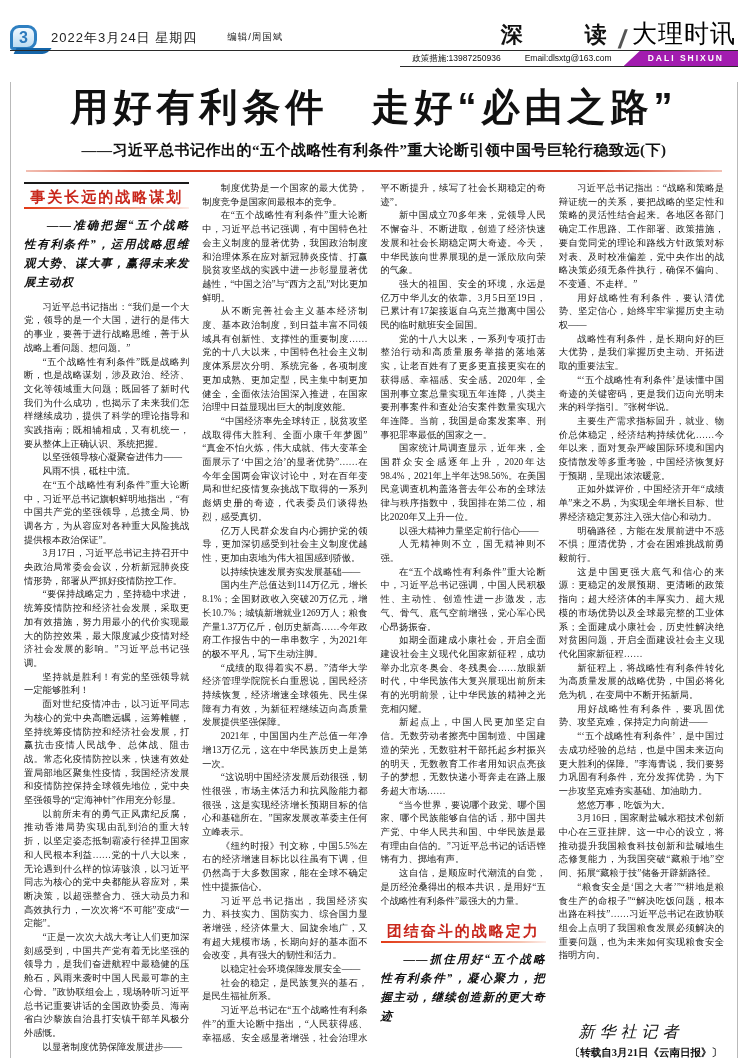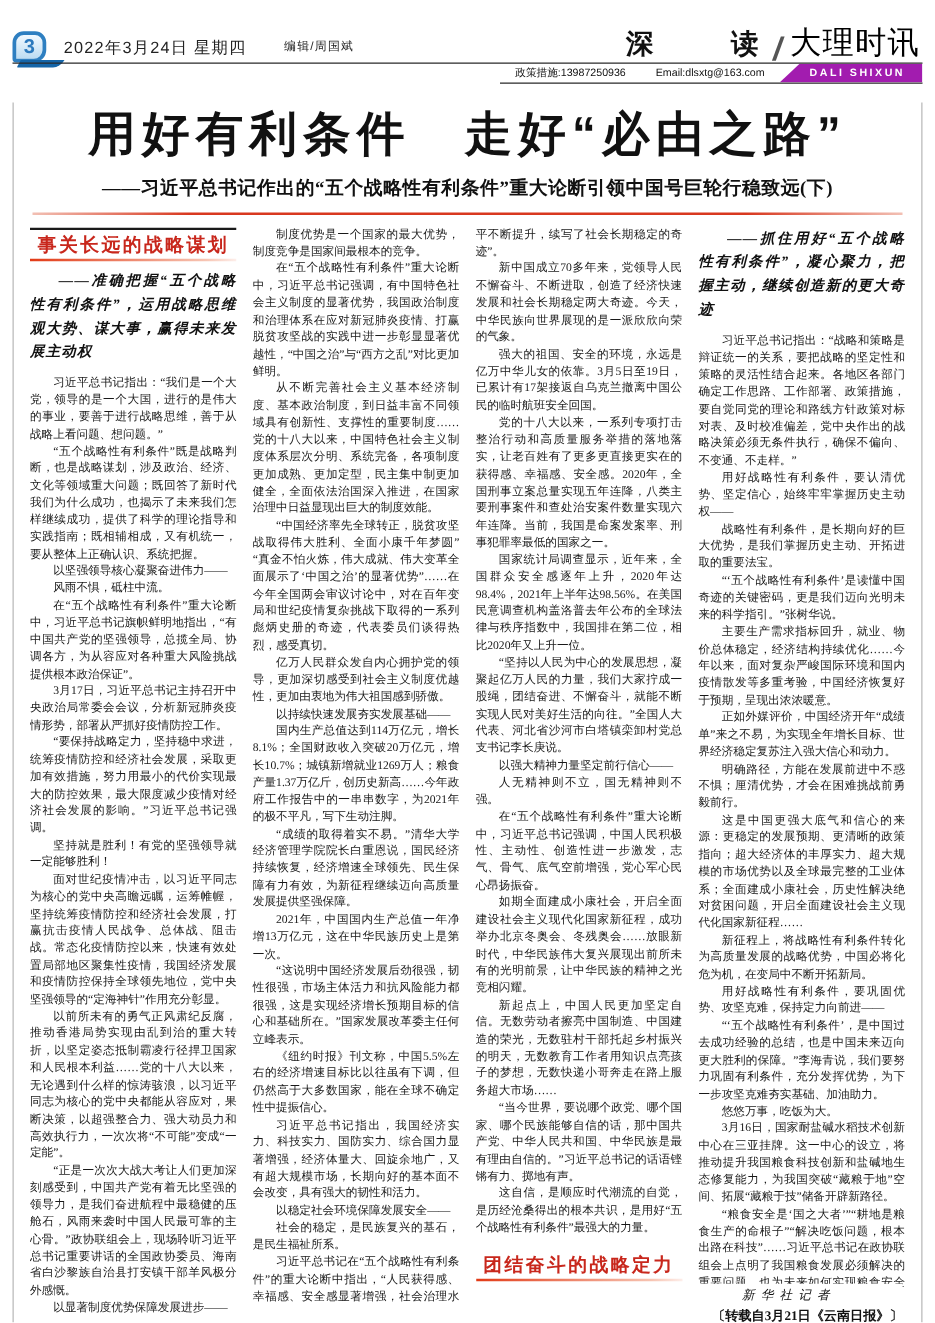--- a/index.html
+++ b/index.html
@@ -60,21 +60,21 @@
                  letter-spacing:2px; color:#c8271c; position:relative; }
   .sec-heading.first { border-top:2.5px solid #1a1a1a; }
   .sec-heading:not(.first) { margin-top:10px; }
   .sec-heading::after { content:""; position:absolute; left:0; right:0; bottom:0; height:2px;
                  background:linear-gradient(to right,#e23a16,#f7c4b2 85%,#fdeeea); }
   .sec-intro { margin:2px 0 9px; font-style:italic; font-weight:bold; font-size:11.5px;
                line-height:19px; letter-spacing:1px; text-indent:2em; color:#111; }
 
   .article-foot { position:absolute; right:15px; bottom:7px; width:186px; background:#fff;
                   padding:2px 0 0 4px; }
-  .byline { font-family:"Liberation Serif", serif; font-style:italic; font-size:10px;
+  .byline { font-family:"Liberation Serif", serif; font-style:italic; font-size:16px;
             letter-spacing:5px; text-align:center; color:#111; }
   .source { font-family:"Liberation Serif", serif; font-weight:bold; font-size:10.5px;
             text-align:right; margin-top:3px; color:#111; }
 </style>
 </head>
 <body>
 
 <div class="page">
 
   <header class="masthead">
@@ -130,21 +130,20 @@
         <p class="body-p">“这说明中国经济发展后劲很强，韧性很强，市场主体活力和抗风险能力都很强，这是实现经济增长预期目标的信心和基础所在。”国家发展改革委主任何立峰表示。</p>
         <p class="body-p">《纽约时报》刊文称，中国5.5%左右的经济增速目标比以往虽有下调，但仍然高于大多数国家，能在全球不确定性中提振信心。</p>
         <p class="body-p">习近平总书记指出，我国经济实力、科技实力、国防实力、综合国力显著增强，经济体量大、回旋余地广，又有超大规模市场，长期向好的基本面不会改变，具有强大的韧性和活力。</p>
         <p class="body-p">以稳定社会环境保障发展安全——</p>
         <p class="body-p">社会的稳定，是民族复兴的基石，是民生福祉所系。</p>
         <p class="body-p">习近平总书记在“五个战略性有利条件”的重大论断中指出，“人民获得感、幸福感、安全感显著增强，社会治理水平不断提升，续写了社会长期稳定的奇迹”。</p>
         <p class="body-p">新中国成立70多年来，党领导人民不懈奋斗、不断进取，创造了经济快速发展和社会长期稳定两大奇迹。今天，中华民族向世界展现的是一派欣欣向荣的气象。</p>
         <p class="body-p">强大的祖国、安全的环境，永远是亿万中华儿女的依靠。3月5日至19日，已累计有17架接返自乌克兰撤离中国公民的临时航班安全回国。</p>
         <p class="body-p">党的十八大以来，一系列专项打击整治行动和高质量服务举措的落地落实，让老百姓有了更多更直接更实在的获得感、幸福感、安全感。2020年，全国刑事立案总量实现五年连降，八类主要刑事案件和查处治安案件数量实现六年连降。当前，我国是命案发案率、刑事犯罪率最低的国家之一。</p>
         <p class="body-p">国家统计局调查显示，近年来，全国群众安全感逐年上升，2020年达98.4%，2021年上半年达98.56%。在美国民意调查机构盖洛普去年公布的全球法律与秩序指数中，我国排在第二位，相比2020年又上升一位。</p>
-        <p class="body-p">“坚持以人民为中心的发展思想，凝聚起亿万人民的力量，我们大家拧成一股绳，团结奋进、不懈奋斗，就能不断实现人民对美好生活的向往。”全国人大代表、河北省沙河市白塔镇栾卸村党总支书记李长庚说。</p>
         <p class="body-p">以强大精神力量坚定前行信心——</p>
         <p class="body-p">人无精神则不立，国无精神则不强。</p>
         <p class="body-p">在“五个战略性有利条件”重大论断中，习近平总书记强调，中国人民积极性、主动性、创造性进一步激发，志气、骨气、底气空前增强，党心军心民心昂扬振奋。</p>
         <p class="body-p">如期全面建成小康社会，开启全面建设社会主义现代化国家新征程，成功举办北京冬奥会、冬残奥会……放眼新时代，中华民族伟大复兴展现出前所未有的光明前景，让中华民族的精神之光竞相闪耀。</p>
         <p class="body-p">新起点上，中国人民更加坚定自信。无数劳动者擦亮中国制造、中国建造的荣光，无数驻村干部托起乡村振兴的明天，无数教育工作者用知识点亮孩子的梦想，无数快递小哥奔走在路上服务超大市场……</p>
         <p class="body-p">“当今世界，要说哪个政党、哪个国家、哪个民族能够自信的话，那中国共产党、中华人民共和国、中华民族是最有理由自信的。”习近平总书记的话语铿锵有力、掷地有声。</p>
         <p class="body-p">这自信，是顺应时代潮流的自觉，是历经沧桑得出的根本共识，是用好“五个战略性有利条件”最强大的力量。</p>
         <div class="sec-heading">团结奋斗的战略定力</div>
         <p class="sec-intro">——抓住用好“五个战略性有利条件”，凝心聚力，把握主动，继续创造新的更大奇迹</p>
         <p class="body-p">习近平总书记指出：“战略和策略是辩证统一的关系，要把战略的坚定性和策略的灵活性结合起来。各地区各部门确定工作思路、工作部署、政策措施，要自觉同党的理论和路线方针政策对标对表、及时校准偏差，党中央作出的战略决策必须无条件执行，确保不偏向、不变通、不走样。”</p>

